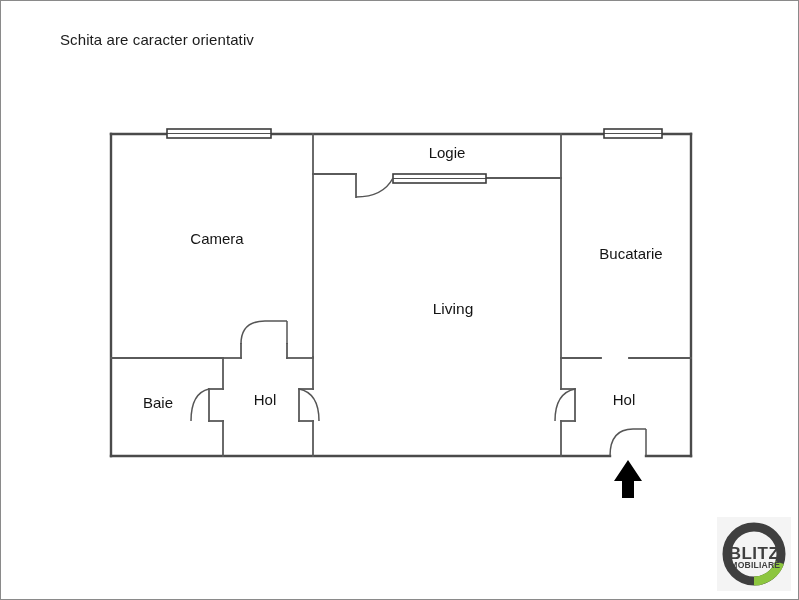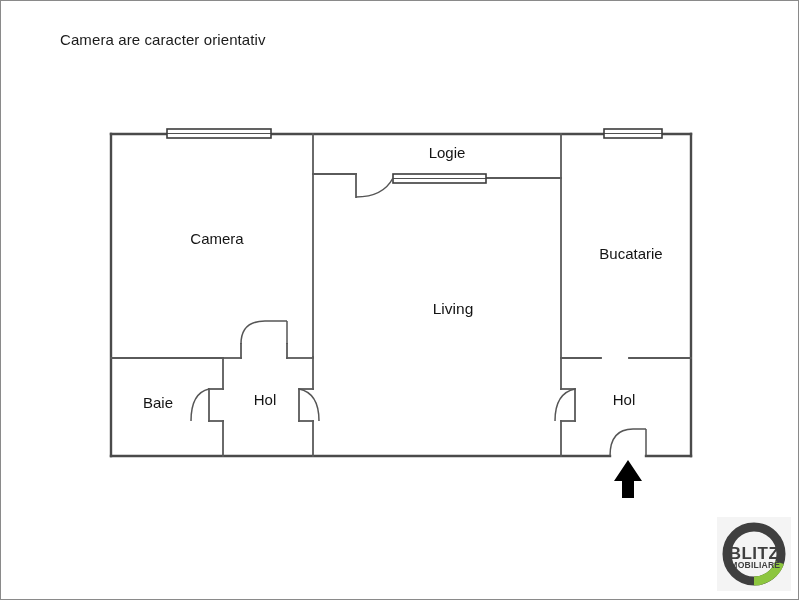--- a/index.html
+++ b/index.html
@@ -50,21 +50,21 @@
     top: 516px;
     width: 74px;
     height: 74px;
   }
 </style>
 </head>
 <body>
 
 <div id="page">
 
-  <div id="plan-title">Camera are caracter orientativ</div>
+  <div id="plan-title">Schita are caracter orientativ</div>
 
   <svg id="floorplan-svg" width="799" height="600" xmlns="http://www.w3.org/2000/svg">
 
     <g stroke="#4a4a4a" stroke-width="2.4" fill="none" stroke-linecap="square">
 
       <line x1="110" y1="133" x2="166" y2="133"></line>
       <line x1="270" y1="133" x2="603" y2="133"></line>
       <line x1="661" y1="133" x2="690" y2="133"></line>
 
       <line x1="110" y1="133" x2="110" y2="455"></line>

